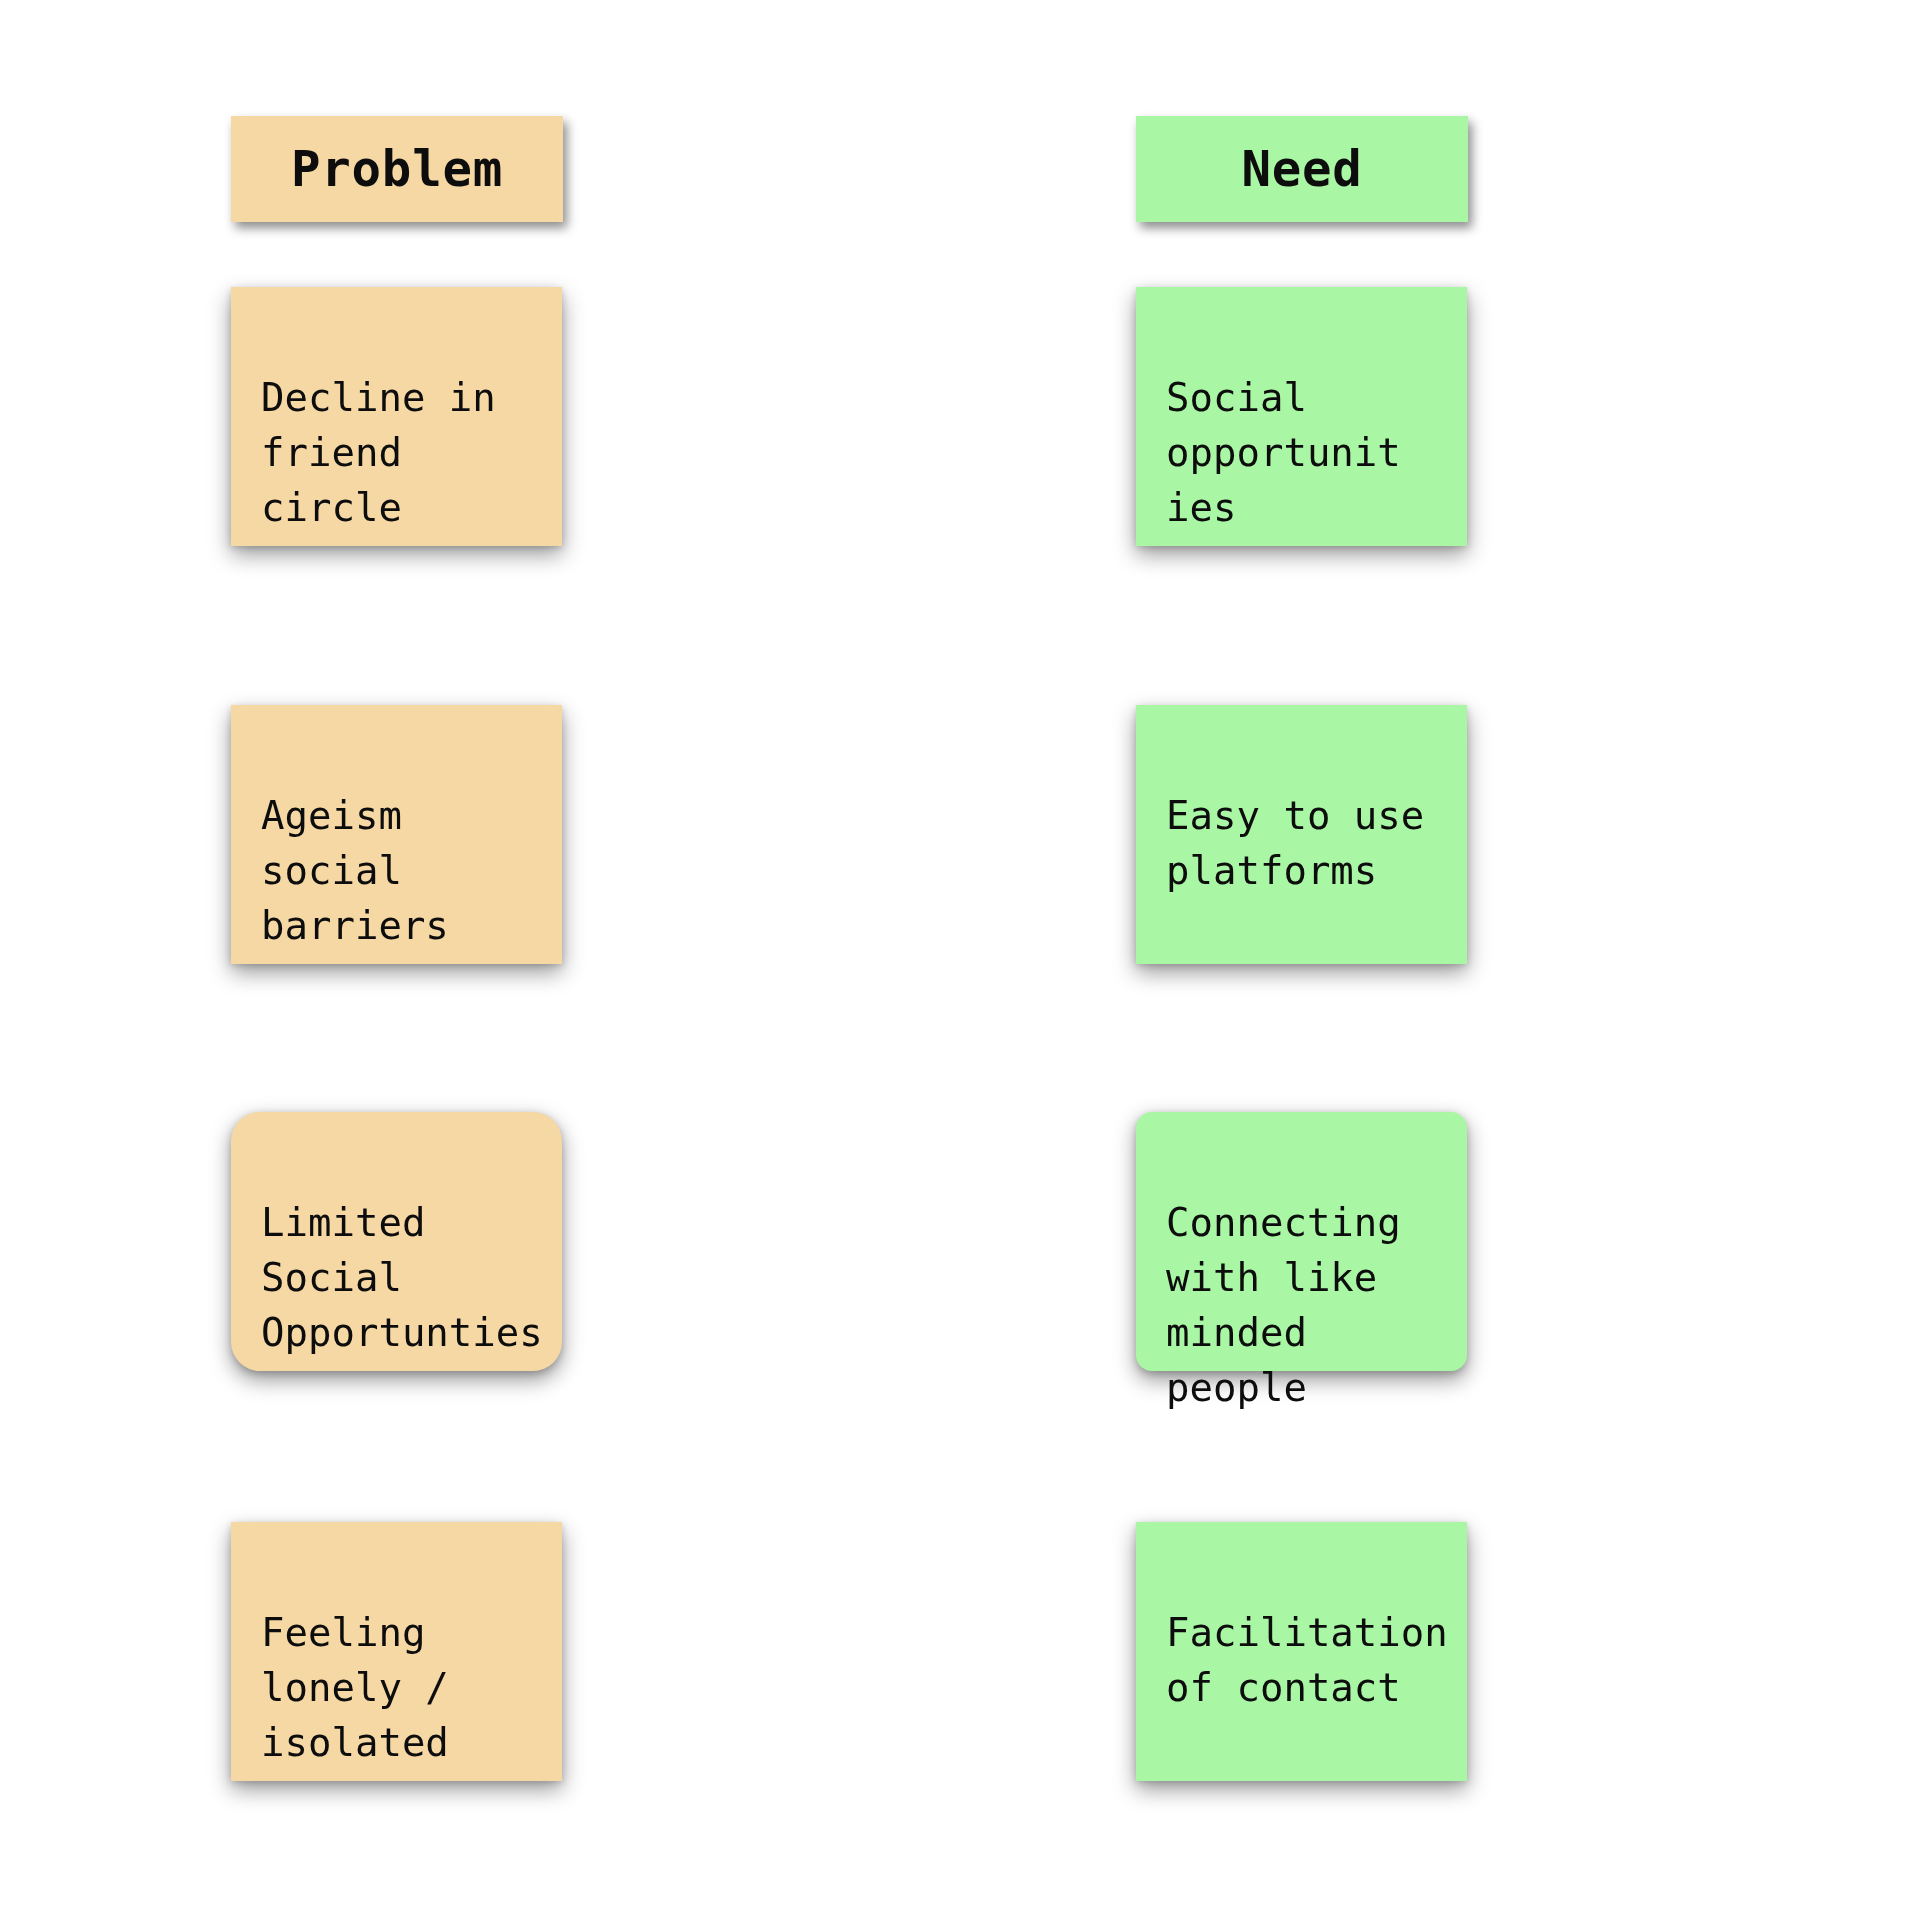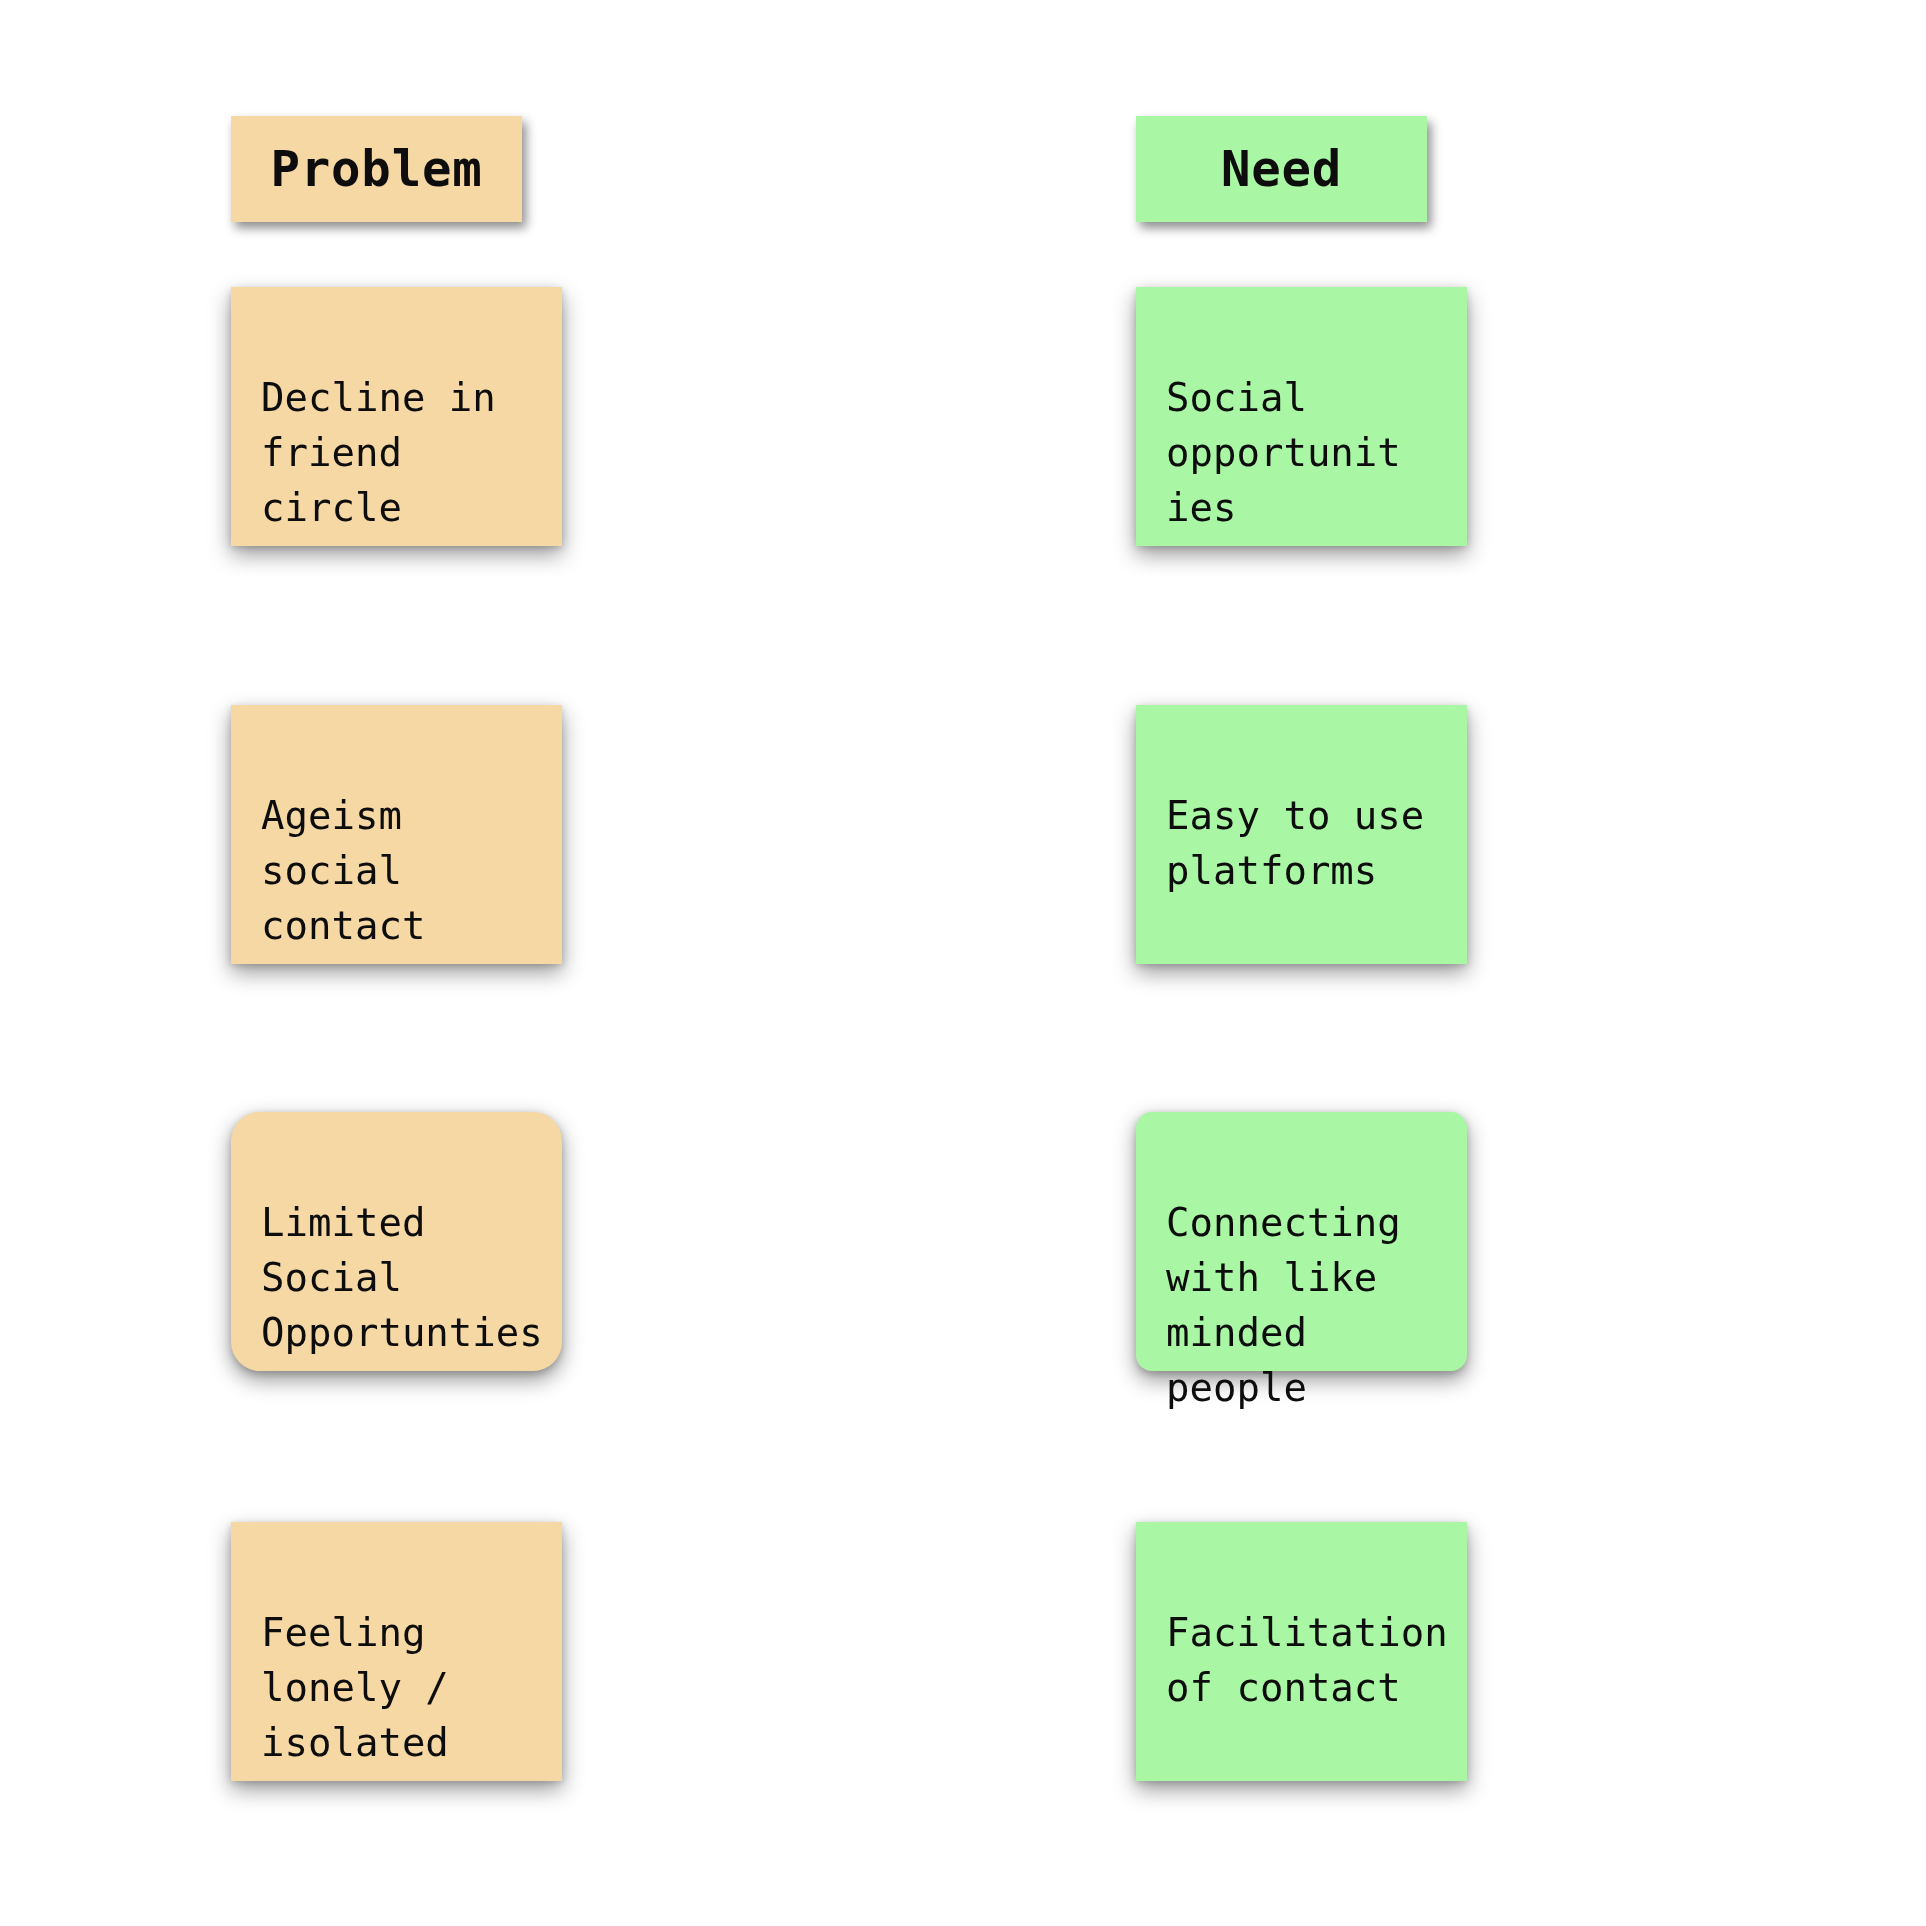--- a/index.html
+++ b/index.html
@@ -14,21 +14,21 @@
     font-family: "DejaVu Sans Mono", "Liberation Mono", monospace;
     color: #0d0d0d;
     overflow: hidden;
   }
   .board {
     position: absolute;
     inset: 0;
   }
   .col-header {
     position: absolute;
-    width: 291px;
+    width: 332px;
     height: 106px;
     display: flex;
     align-items: center;
     justify-content: center;
     font-size: 49px;
     font-weight: bold;
     letter-spacing: 0.8px;
     box-shadow: 3.9px 6.2px 10px rgba(0,0,0,0.45);
   }
   .note {
@@ -46,21 +46,21 @@
 </head>
 <body>
 
 <div class="board" id="board">
     <div class="col-header" style="left: 231px; top: 116px; background: rgb(246, 216, 164);">Problem</div>
     <div class="note" style="left: 231px; top: 287px; background: rgb(246, 216, 164);">Decline in
 friend
 circle</div>
     <div class="note" style="left: 231px; top: 705px; background: rgb(246, 216, 164);">Ageism
 social
-contact</div>
+barriers</div>
     <div class="note" style="left: 231px; top: 1112px; background: rgb(246, 216, 164); border-radius: 29px;">Limited
 Social
 Opportunties</div>
     <div class="note" style="left: 231px; top: 1522px; background: rgb(246, 216, 164);">Feeling
 lonely /
 isolated</div>
     <div class="col-header" style="left: 1136px; top: 116px; background: rgb(169, 247, 164); text-align: right;">Need</div>
     <div class="note" style="left: 1136px; top: 287px; background: rgb(169, 247, 164);">Social
 opportunit
 ies</div>

